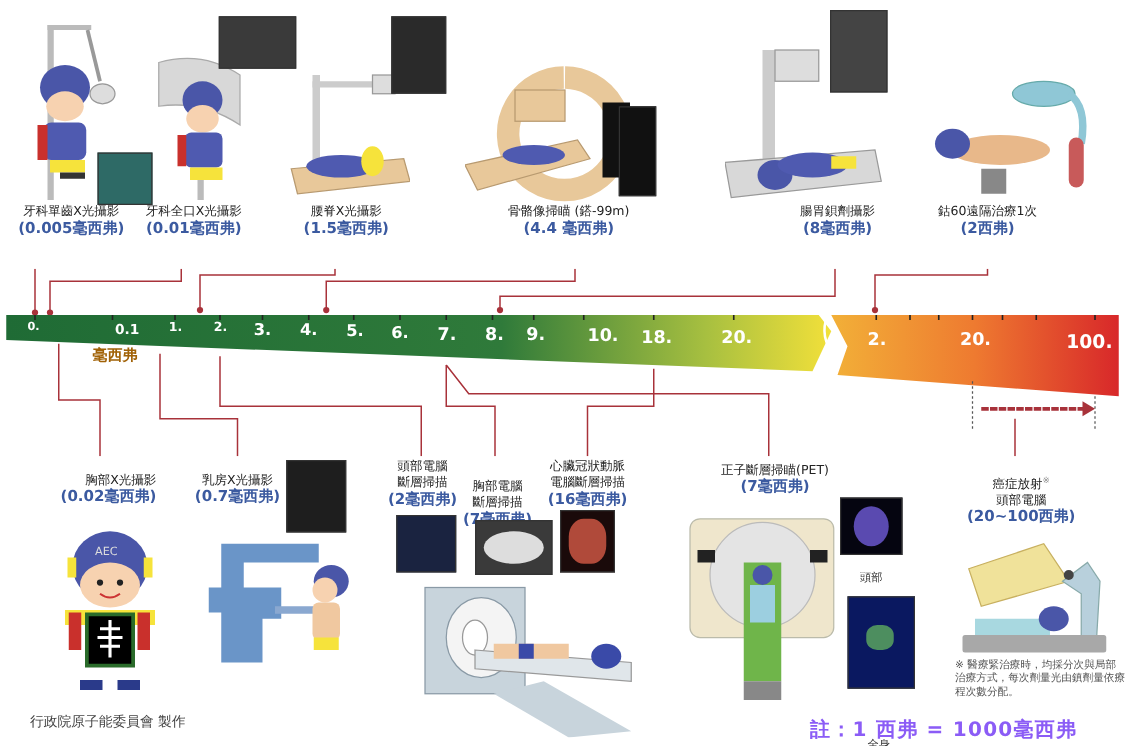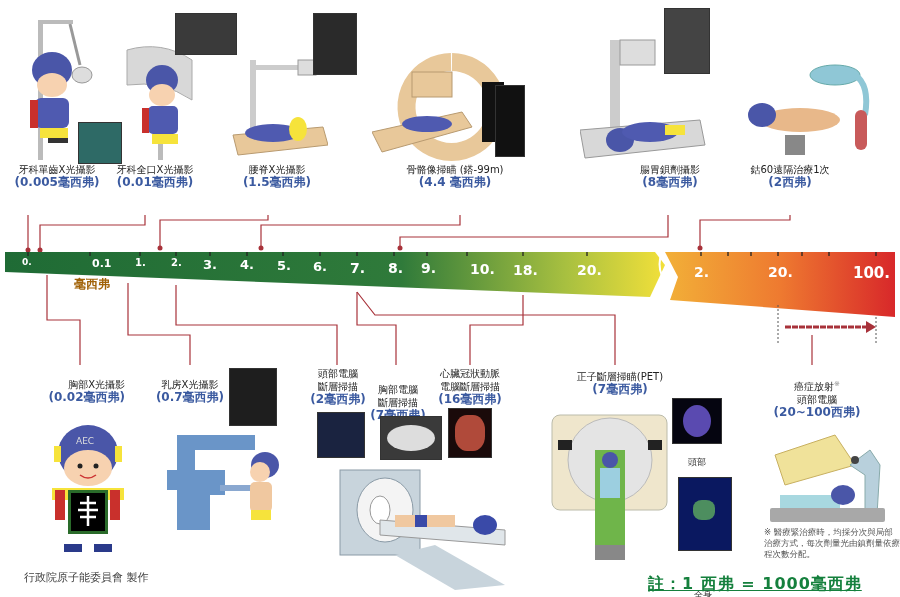--- a/index.html
+++ b/index.html
@@ -6,21 +6,21 @@
   body { width:900px; height:597px; position:relative; overflow:hidden;
          font-family:"DejaVu Sans", sans-serif; }
   .abs { position:absolute; }
   .lbl { position:absolute; text-align:center; font-size:10px; color:#222; line-height:13px; white-space:nowrap; }
   .lbl .dose { color:#3b5aa0; font-weight:bold; font-size:12px; display:block; }
   .lbl .name { display:block; }
   .illus { position:absolute; }
   .xray { position:absolute; background:#111; border:1px solid #333; }
   .scale-text { position:absolute; color:#fff; font-weight:bold; font-family:"DejaVu Sans", sans-serif; }
   .footer-left { position:absolute; left:24px; top:570px; font-size:11px; color:#444; font-family:"DejaVu Serif", serif; }
-  .footer-right { position:absolute; left:648px; top:574px; font-size:16px; font-weight:bold; color:#15803d; letter-spacing:1px;text-decoration:underline; }
+  .footer-right { position:absolute; left:648px; top:574px; font-size:16px; font-weight:bold; color:#8b5cf6; letter-spacing:1px; }
   .note { position:absolute; left:764px; top:527px; width:136px; font-size:8.5px; color:#555; line-height:11px; }
 </style>
 </head>
 <body>
 
 <div class="illus" style="left:10px;top:10px;width:110px;height:150px;">
   <svg width="110" height="150" viewBox="0 0 110 150">
     <rect x="28" y="10" width="5" height="140" fill="#bbb"></rect>
     <rect x="28" y="10" width="35" height="4" fill="#bbb"></rect>
     <line x1="60" y1="14" x2="70" y2="55" stroke="#999" stroke-width="3"></line>

